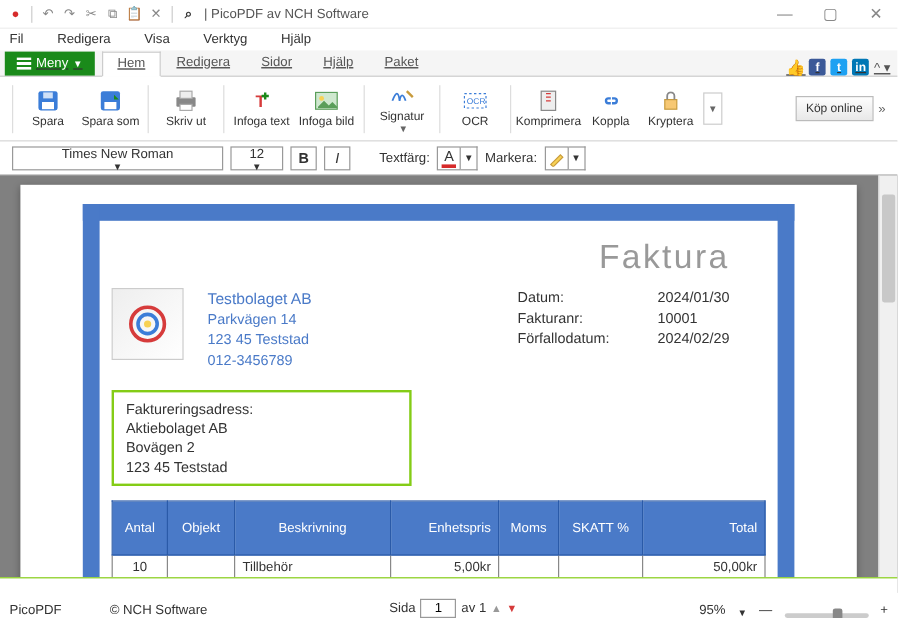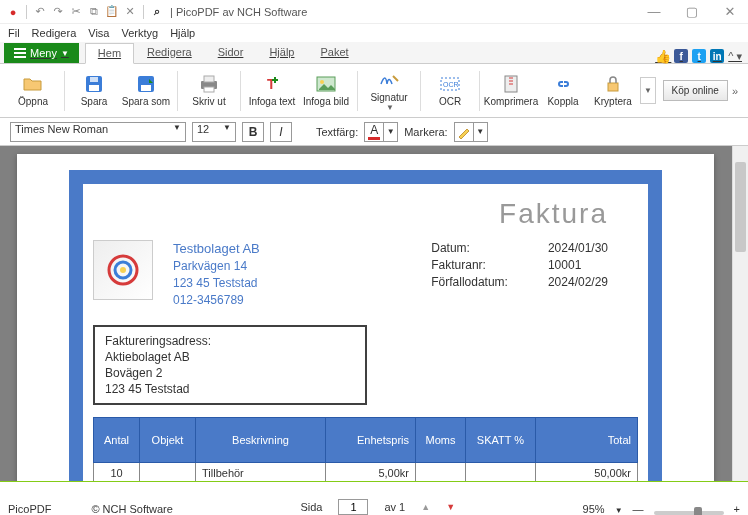--- a/index.html
+++ b/index.html
@@ -8,21 +8,21 @@
 
 .titlebar { height: 24px; display: flex; align-items: center; padding: 0 6px; background: #fff; border-bottom: 1px solid #eee; }
 .titlebar .qat { display: flex; align-items: center; gap: 4px; }
 .qat-icon { width: 14px; height: 14px; display: inline-flex; align-items: center; justify-content: center; font-size: 11px; color: #888; }
 .qat-sep { width: 1px; height: 14px; background: #ccc; margin: 0 2px; }
 .titlebar .title { margin-left: 6px; color: #555; font-size: 11px; }
 .titlebar .winbtns { margin-left: auto; display: flex; gap: 14px; color: #888; }
 .winbtn { width: 24px; text-align: center; font-size: 13px; }
 
 
-.menubar { height: 18px; display: flex; align-items: center; gap: 12px; padding: 0 8px; font-size: 11px; color: #333; }
+.menubar { height: 18px; display: flex; align-items: center; gap: 28px; padding: 0 8px; font-size: 11px; color: #333; }
 
 
 .ribbon-tabs { height: 22px; display: flex; align-items: flex-end; background: #f5f5f5; border-bottom: 1px solid #ccc; padding-left: 4px; position: relative; text-decoration: underline; }
 .meny-btn { background: #1a8a1a; color: #fff; padding: 3px 10px; margin-right: 6px; display: flex; align-items: center; gap: 4px; height: 20px; }
 .meny-lines { display: inline-block; width: 12px; height: 10px; background: linear-gradient(#fff 2px, transparent 2px 4px, #fff 4px 6px, transparent 6px 8px, #fff 8px 10px); }
 .tab { padding: 3px 12px; border: 1px solid transparent; color: #555; cursor: default; height: 21px; }
 .tab.active { background: #fff; border: 1px solid #ccc; border-bottom: 1px solid #fff; margin-bottom: -1px; }
 .tab-right { margin-left: auto; display: flex; gap: 4px; align-items: center; padding-right: 6px; }
 .social-icon { width: 14px; height: 14px; display: inline-flex; align-items: center; justify-content: center; font-size: 10px; font-weight: bold; border-radius: 2px; color:#fff; }
 
@@ -30,21 +30,21 @@
 .ribbon { height: 54px; background: #fff; border-bottom: 1px solid #ccc; display: flex; align-items: center; padding: 0 6px; }
 .rbtn { display: flex; flex-direction: column; align-items: center; justify-content: center; width: 54px; height: 48px; font-size: 10px; color: #333; position: relative; }
 .rbtn.compact { width: 50px; }
 .rbtn .ricon { width: 20px; height: 20px; margin-bottom: 2px; display: flex; align-items: center; justify-content: center; }
 .rsep { width: 1px; height: 40px; background: #ddd; margin: 0 4px; }
 .buy-btn { border: 1px solid #bbb; background: linear-gradient(#fefefe,#e8e8e8); padding: 4px 8px; margin-left: auto; font-size: 10px; color: #333; }
 .chev { font-size: 8px; color: #666; margin-left: 2px; }
 
 
 .formatbar { height: 28px; border-bottom: 1px solid #ccc; display: flex; align-items: center; padding: 0 10px; gap: 6px; background: #fff; }
-.combo { border: 1px solid #999; height: 20px; display: flex; align-items: flex-start; padding: 0 4px; background: #fff; font-size: 11px; }
+.combo { border: 1px solid #999; height: 20px; display: flex; align-items: center; padding: 0 4px; background: #fff; font-size: 11px; flex-direction: column; }
 .combo.font { width: 176px; justify-content: space-between; }
 .combo.size { width: 44px; justify-content: space-between; }
 .fmtbtn { border: 1px solid #999; width: 22px; height: 20px; display: flex; align-items: center; justify-content: center; background: #fff; font-size: 12px; }
 .fmt-label { font-size: 11px; color: #333; }
 .color-combo { display: flex; }
 .color-combo .swatch { width: 20px; height: 20px; border: 1px solid #999; display:flex; align-items:center; justify-content:center; font-size:12px; position:relative; }
 .color-combo .dd { width: 14px; height: 20px; border: 1px solid #999; border-left:none; display:flex; align-items:center; justify-content:center; font-size:8px; }
 
 
 .docarea { position: absolute; top: 146px; bottom: 21px; left: 0; right: 0; background: #808080; overflow: hidden; }
@@ -57,31 +57,31 @@
 .blueband-right { position: absolute; right: 0; top: 0; width: 14px; bottom: 0; background: #4a7ac8; }
 .doc-content { position: relative; padding: 0 14px; }
 .invoice-title { text-align: right; font-size: 28px; color: #999; letter-spacing: 2px; padding: 14px 40px 10px 0; font-family: Arial; }
 .header-row { display: flex; padding: 0 10px; gap: 20px; }
 .logo-box { width: 60px; height: 60px; border: 1px solid #ccc; background: linear-gradient(135deg,#eee,#fff); display:flex; align-items:center; justify-content:center; }
 .company-info { color: #4a7ac8; font-size: 12px; line-height: 1.4; font-family: Arial; }
 .company-info .name { font-weight: normal; font-size: 13px; }
 .meta { margin-left: auto; display: flex; gap: 40px; font-size: 12px; font-family: Arial; color:#333; padding-right: 30px;}
 .meta-labels { line-height: 1.4; }
 .meta-values { line-height: 1.4; }
-.billing-box { border: 2px solid #404040; margin: 16px 10px 12px 10px; padding: 6px 10px; width: 274px; font-size: 12px; font-family: Arial; line-height: 1.35; color:#333; }
+.billing-box { border: 2px solid #84cc16; margin: 16px 10px 12px 10px; padding: 6px 10px; width: 250px; font-size: 12px; font-family: Arial; line-height: 1.35; color:#333; }
 .items-table { margin: 0 10px; border-collapse: collapse; width: calc(100% - 20px); font-size: 11px; font-family: Arial; }
 .items-table th { background: #4a7ac8; color: #fff; border: 1px solid #2a5aa8; padding: 16px 6px; font-weight: normal; text-align: center; }
 .items-table td { border: 1px solid #888; padding: 4px 6px; height: 18px; }
 .items-table td.num { text-align: right; }
 .items-table td.ctr { text-align: center; }
 
 
 .statusbar { position: absolute; bottom: 0; left: 0; right: 0; height: 34px; border-top: 1px solid #84cc16; background: #fff; display: flex; align-items: flex-end; padding: 0 8px; font-size: 11px; color: #333; gap: 10px; }
 .statusbar .spacer { flex: 1; }
-.page-ctrl { display: flex; align-items: center; gap: 16px; }
+.page-ctrl { display: flex; align-items: center; gap: 4px; }
 .page-input { width: 30px; height: 16px; border: 1px solid #999; text-align: center; font-size: 11px; }
 .zoom-slider { width: 70px; height: 4px; background: #ccc; position: relative; border-radius:2px; }
 .zoom-slider .zthumb { position: absolute; top: -4px; left: 40px; width: 8px; height: 12px; background: #888; border-radius:2px; }
 svg { display:block; }
 </style>
 </head>
 <body>
 
 <div class="titlebar">
   <div class="qat">
@@ -126,28 +126,20 @@
   <div class="tab-right">
     <span class="social-icon" style="color:#f5a623;background:none;font-size:13px;">👍</span>
     <span class="social-icon" style="background:#3b5998;">f</span>
     <span class="social-icon" style="background:#1da1f2;">t</span>
     <span class="social-icon" style="background:#0077b5;">in</span>
     <span style="color:#555;">^ ▾</span>
   </div>
 </div>
 
 <div class="ribbon">
-  <div class="rbtn">
-    <span class="ricon">
-        <svg width="20" height="16">
-          <path d="M1 3h6l2 2h9v9H1z" fill="#f7c873" stroke="#c89b3c"></path>
-        </svg>
-      </span>
-    <span>Öppna</span>
-  </div>
   <div class="rsep"></div>
   <div class="rbtn compact">
     <span class="ricon">
         <svg width="18" height="18">
           <rect x="1" y="1" width="16" height="16" fill="#3b7dd8" rx="2"></rect>
           <rect x="4" y="10" width="10" height="6" fill="#fff"></rect>
           <rect x="5" y="2" width="8" height="5" fill="#cfe0f7"></rect>
         </svg>
       </span>
     <span>Spara</span>

